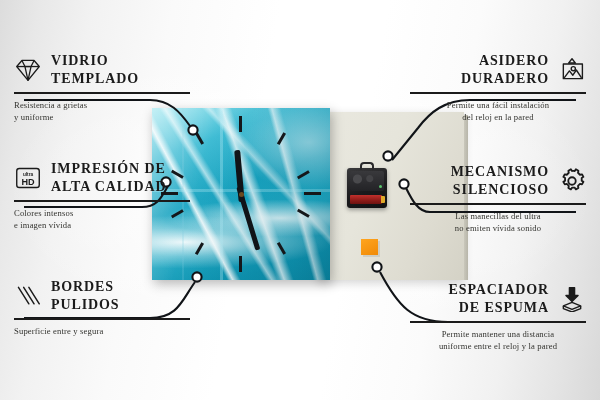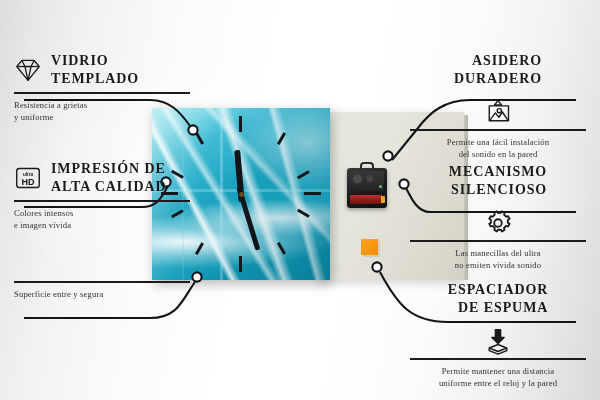--- a/index.html
+++ b/index.html
@@ -124,21 +124,21 @@
   #battery-tip { position:absolute; right:-3px; top:1px; width:4px; height:7px; background:#e0a92a; border-radius:0 1px 1px 0; }
   #foam-spacer {
     left: 361px; top: 239px; width: 17px; height: 16px;
     background: linear-gradient(150deg,#ffa51f,#f08a07);
     box-shadow: 2px 2px 0 rgba(190,190,180,.55);
   }
 
   
   .callout { position:absolute; z-index: 5; }
   .callout .head { display:flex; align-items:center; gap:9px; }
-  .callout.right .head { justify-content:flex-end;flex-direction:column; }
+  .callout.right .head { justify-content:flex-end; }
   .title {
     font-family:"Liberation Serif", serif;
     font-size:14px; font-weight:700; letter-spacing:.9px;
     color:#1b1b1b; line-height:1.32; text-transform:uppercase;
   }
   .callout.right .title { text-align:right; }
   .rule { height:1.6px; background:#1b1b1b; margin:3px 0 5px; }
   .desc {
     font-family:"Liberation Serif", serif;
     font-size:8.6px; color:#33332f; line-height:1.42; letter-spacing:.15px;
@@ -257,20 +257,33 @@
       </div>
     </div>
     <div class="rule"></div>
     <div class="desc">
       <span>Colores intensos</span><br>
       <span>e imagen vívida</span>
     </div>
   </div>
 
   <div class="callout left" id="c-bordes">
+    <div class="head">
+      <svg class="icon" viewBox="0 0 32 30">
+        <g stroke="#1b1b1b" stroke-width="1.7" stroke-linecap="round">
+          <path d="M5,5 L17,24"></path>
+            <path d="M11,5 L23,24"></path>
+            <path d="M17,5 L29,24"></path>
+        </g>
+      </svg>
+      <div class="title">
+        <span>BORDES</span><br>
+        <span>PULIDOS</span>
+      </div>
+    </div>
     <div class="rule"></div>
     <div class="desc">
       <span>Superficie entre y segura</span>
     </div>
   </div>
 
   <div class="callout right" id="c-asidero">
     <div class="head">
       <div class="title">
         <span>ASIDERO</span><br>
@@ -281,21 +294,21 @@
           <path d="M16,2 L12,7 H20 Z"></path>
           <rect x="6" y="8" width="22" height="17"></rect>
           <path d="M7,24 L13,16 L17,21 L21,15 L27,24"></path>
           <circle cx="17.5" cy="13.5" r="2.4"></circle>
         </g>
       </svg>
     </div>
     <div class="rule"></div>
     <div class="desc">
       <span>Permite una fácil instalación</span><br>
-      <span>del sonido en la pared</span>
+      <span>del reloj en la pared</span>
     </div>
   </div>
 
   <div class="callout right" id="c-mecanismo">
     <div class="head">
       <div class="title">
         <span>MECANISMO</span><br>
         <span>SILENCIOSO</span>
       </div>
       <svg class="icon" viewBox="0 0 32 30">

